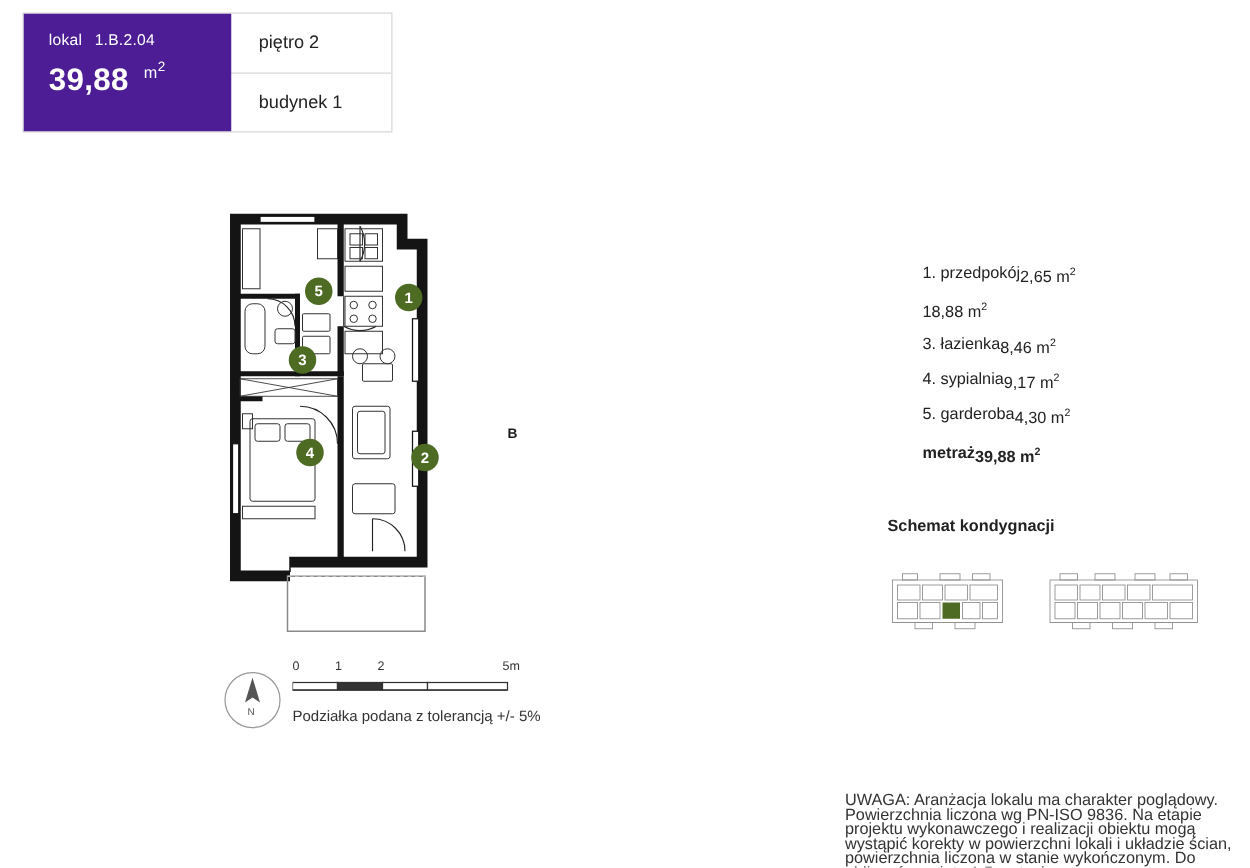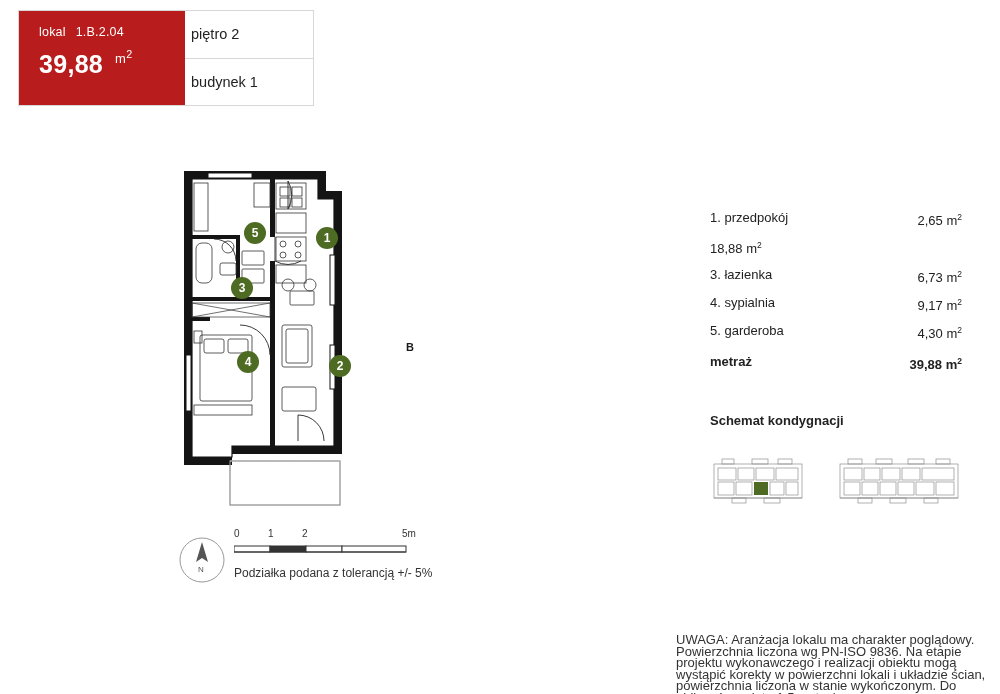--- a/index.html
+++ b/index.html
@@ -19,21 +19,21 @@
     position: absolute;
     left: 18px;
     top: 10px;
     width: 296px;
     height: 96px;
     display: flex;
     border: 1px solid #d8d8d8;
   }
   #unit-badge {
     width: 166px;
-    background: #b91c1c;
+    background: #4c1d95;
     color: #ffffff;
     padding: 14px 16px 0 20px;
     position: relative;
   }
   #unit-badge .lokal-line {
     font-size: 12.5px;
     letter-spacing: .2px;
     white-space: nowrap;
   }
   #unit-badge .lokal-line .code { margin-left: 10px; }
@@ -51,21 +51,21 @@
   }
   #meta-col {
     flex: 1;
     display: flex;
     flex-direction: column;
   }
   #meta-col .meta-cell {
     flex: 1;
     display: flex;
     align-items: center;
-    padding-left: 6px;
+    padding-left: 22px;
     font-size: 14.5px;
     color: #222;
   }
   #meta-col .meta-cell.top { border-bottom: 1px solid #d8d8d8; }
 
   
   #plan-wrap {
     position: absolute;
     left: 170px;
     top: 165px;
@@ -118,24 +118,24 @@
 
   
   #legend {
     position: absolute;
     left: 710px;
     top: 205px;
     width: 252px;
   }
   #legend .row {
     display: flex;
-    justify-content: space-between;
     font-size: 13px;
     line-height: 25px;
     color: #222;
+    margin-left: 28px;
   }
   #legend .row .val { white-space: nowrap; }
   #legend .row sup { font-size: 8.5px; }
   #legend .row.total {
     font-weight: 700;
     margin-top: 2px;
   }
 
   
   #schemat-title {
@@ -333,21 +333,21 @@
 <div id="legend">
   <div class="row">
     <span>1. przedpokój</span>
     <span class="val"><span>2,65</span> m<sup>2</sup></span>
   </div>
   <div class="row">
     <span class="val"><span>18,88</span> m<sup>2</sup></span>
   </div>
   <div class="row">
     <span>3. łazienka</span>
-    <span class="val"><span>6,73</span> m<sup>2</sup></span>
+    <span class="val"><span>8,46</span> m<sup>2</sup></span>
   </div>
   <div class="row">
     <span>4. sypialnia</span>
     <span class="val"><span>9,17</span> m<sup>2</sup></span>
   </div>
   <div class="row">
     <span>5. garderoba</span>
     <span class="val"><span>4,30</span> m<sup>2</sup></span>
   </div>
   <div class="row total">

